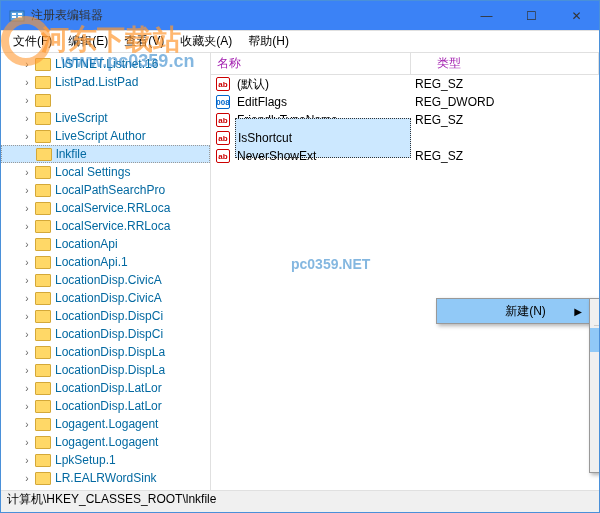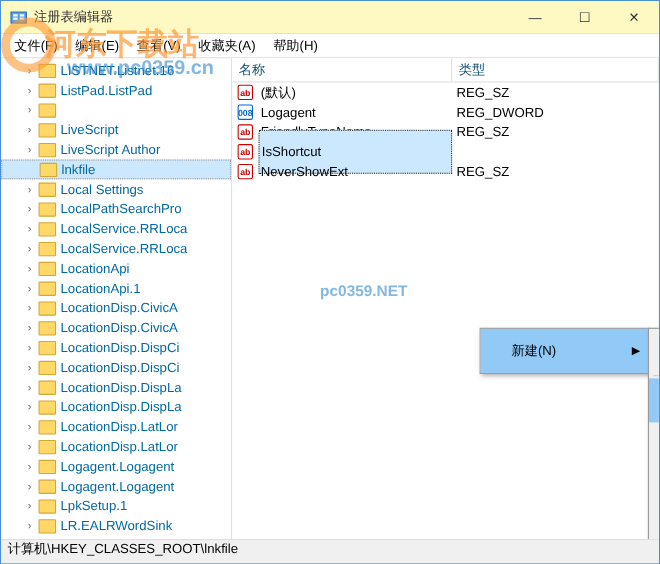--- a/index.html
+++ b/index.html
@@ -1,48 +1,48 @@
 <!DOCTYPE html>
 <html><head>
 <meta charset="utf-8">
 <style>
 * { margin: 0; padding: 0; box-sizing: border-box; font-family: "Microsoft YaHei", "Segoe UI", sans-serif; font-size: 12px; }
 html, body { width: 600px; height: 513px; overflow: hidden; }
 .window { width: 600px; height: 513px; background: #fff; border: 1px solid #4a90d9; display: flex; flex-direction: column; position: relative; }
-.titlebar { height: 30px; background: #fef9c3; display: flex; align-items: center; padding: 0 0 0 8px; border-bottom: 1px solid #e0e0e0; }
+.titlebar { height: 30px; background: #3b82f6; display: flex; align-items: center; padding: 0 0 0 8px; border-bottom: 1px solid #e0e0e0; }
 .titlebar-icon { width: 16px; height: 16px; margin-right: 6px; display: inline-flex; align-items: center; justify-content: center; }
 .titlebar-title { flex: 1; color: #333; }
 .titlebar-controls { display: flex; }
 .titlebar-btn { width: 45px; height: 28px; display: flex; align-items: center; justify-content: center; color: #333; cursor: pointer; }
 .menubar { height: 22px; background: #fff; display: flex; align-items: center; padding: 0 4px; border-bottom: 1px solid #e0e0e0; }
 .menu-item { padding: 2px 8px; cursor: pointer; }
 .content { flex: 1; display: flex; overflow: hidden; }
 .tree-pane { width: 210px; border-right: 1px solid #e0e0e0; overflow-y: auto; overflow-x: hidden; padding: 2px 0; }
 .tree-node { display: flex; align-items: center; height: 18px; padding-left: 20px; white-space: nowrap; cursor: pointer; }
 .tree-node.selected { background: #cce8ff; border: 1px dotted #999; }
 .tree-expand { width: 12px; color: #666; text-align: center; margin-right: 2px; font-size: 10px; }
 .folder-icon { width: 16px; height: 13px; background: #ffd867; border: 1px solid #d4a838; border-radius: 1px; margin-right: 4px; flex-shrink: 0; }
 .tree-label { color: #0369a1; }
 .list-pane { flex: 1; display: flex; flex-direction: column; overflow: hidden; position: relative; }
 .list-header { display: flex; height: 22px; border-bottom: 1px solid #e0e0e0; background: #fff; }
-.list-header-col { padding: 2px 6px; border-right: 1px solid #e0e0e0; color: #0c4a6e; }
+.list-header-col { padding: 2px 6px; border-right: 1px solid #e0e0e0; color: #a21caf; }
 .col-name { width: 200px; }
-.col-type { flex: 1; }
+.col-type { flex: 1; margin-left: 20px; }
 .list-body { flex: 1; overflow: auto; }
 .list-row { display: flex; height: 18px; align-items: center; cursor: pointer; }
 .list-row.selected .item-name { border: 1px dotted #333; background: #cce8ff; }
 .item-icon { width: 16px; height: 16px; margin: 0 4px; display: inline-flex; align-items: center; justify-content: center; flex-shrink: 0; }
 .item-name { width: 176px; padding: 12px 2px; }
 .item-type { flex: 1; padding: 0 4px; }
 .string-icon { width: 14px; height: 14px; background: #fff; border: 1px solid #c00; border-radius: 2px; font-size: 8px; color: #c00; display: flex; align-items: center; justify-content: center; font-weight: bold; }
 .dword-icon { width: 14px; height: 14px; background: #fff; border: 1px solid #0066cc; border-radius: 2px; font-size: 8px; color: #0066cc; display: flex; align-items: center; justify-content: center; font-weight: bold; }
 .context-menu { position: absolute; background: #f0f0f0; border: 1px solid #999; box-shadow: 2px 2px 4px rgba(0,0,0,0.3); z-index: 100; }
 .cm1 { left: 225px; top: 245px; width: 155px; }
 .cm2 { left: 378px; top: 245px; width: 170px; }
-.cm-item { height: 40px; display: flex; align-items: center; padding: 0 4px 0 28px; cursor: pointer; position: relative; }
+.cm-item { height: 24px; display: flex; align-items: center; padding: 0 4px 0 28px; cursor: pointer; position: relative; justify-content: center; }
 .cm-item.highlight { background: #91c9f7; }
 .cm-arrow { position: absolute; right: 8px; font-size: 10px; }
 .statusbar { height: 22px; border-top: 1px solid #e0e0e0; display: flex; align-items: flex-start; padding: 0 6px; background: #f0f0f0; }
 .watermark { position: absolute; pointer-events: none; z-index: 200; }
 .wm-logo { left: 0; top: 15px; width: 90px; height: 80px; }
 .wm-text1 { left: 40px; top: 20px; font-size: 28px; color: #ff9933; opacity: 0.7; font-weight: bold; }
 .wm-text2 { left: 60px; top: 50px; font-size: 18px; color: #3388cc; opacity: 0.6; font-weight: bold; }
 .wm-text3 { left: 290px; top: 255px; font-size: 14px; color: #3388cc; opacity: 0.6; font-weight: bold; }
 .logo-shape { width: 50px; height: 50px; border: 8px solid #ff9933; border-radius: 50%; opacity: 0.6; }
 </style>
@@ -211,21 +211,21 @@
             <span class="item-icon">
               <span class="string-icon">ab</span>
             </span>
             <span class="item-name">(默认)</span>
             <span class="item-type">REG_SZ</span>
           </div>
           <div class="list-row">
             <span class="item-icon">
               <span class="dword-icon">008</span>
             </span>
-            <span class="item-name">Logagent</span>
+            <span class="item-name">EditFlags</span>
             <span class="item-type">REG_DWORD</span>
           </div>
           <div class="list-row">
             <span class="item-icon">
               <span class="string-icon">ab</span>
             </span>
             <span class="item-name">FriendlyTypeName</span>
             <span class="item-type">REG_SZ</span>
           </div>
           <div class="list-row selected">

